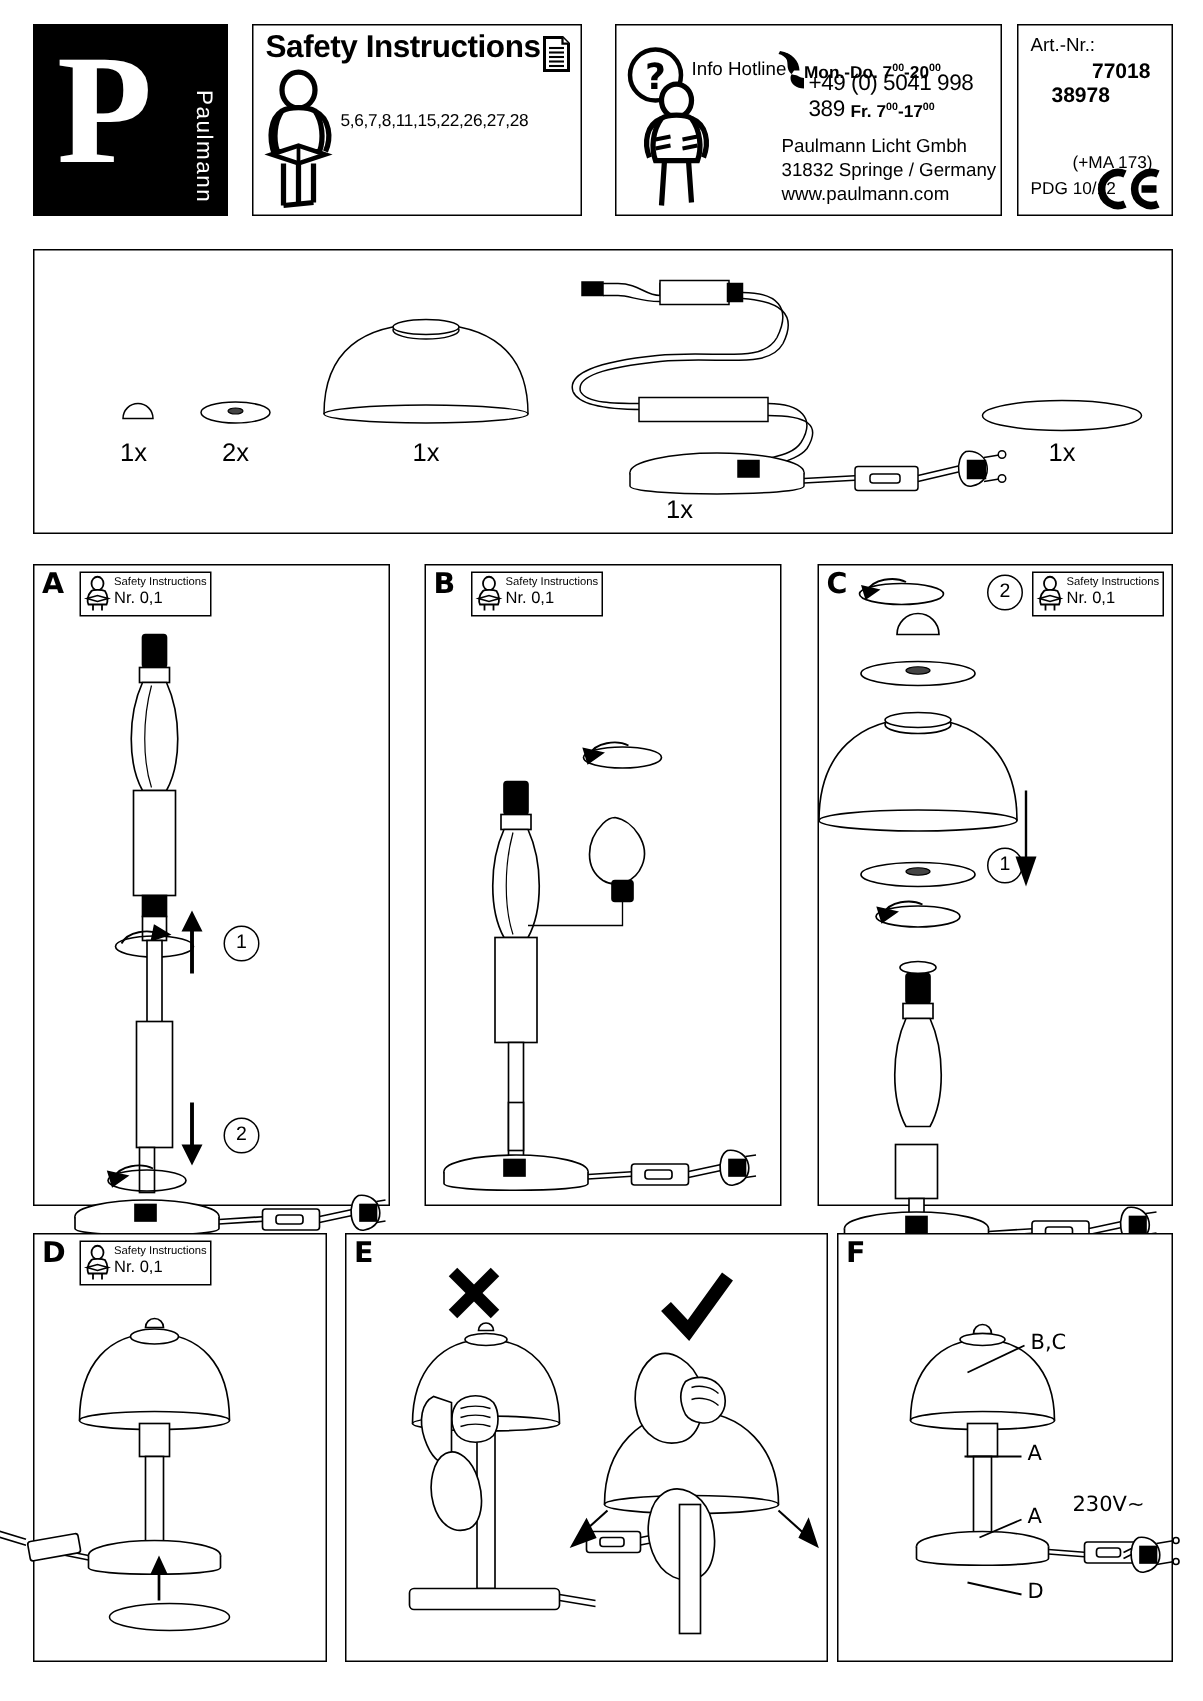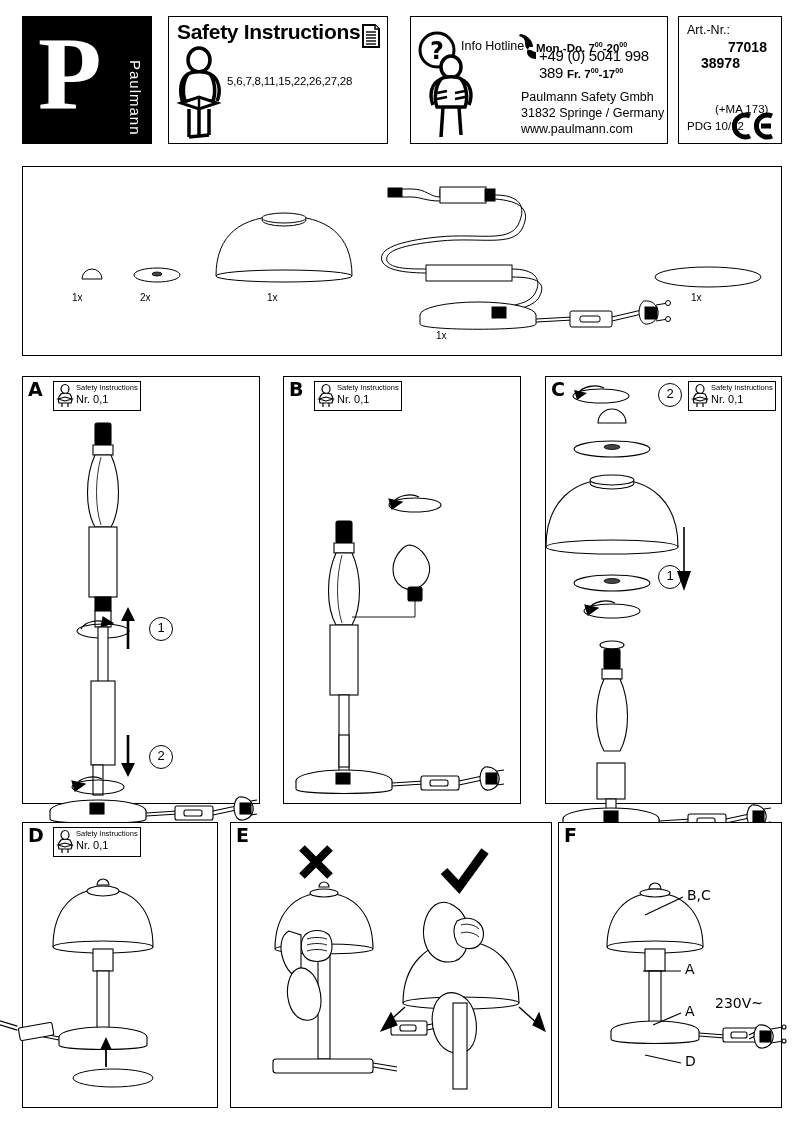--- a/index.html
+++ b/index.html
@@ -27,21 +27,21 @@
   sup{font-size:.62em;vertical-align:super;font-weight:bold;}
   .q-person{position:absolute;left:6px;top:14px;width:62px;height:108px;}
   .art-box{left:678px;top:16px;width:104px;height:128px;}
   .art-lbl{position:absolute;left:8px;top:6px;font-size:12.5px;}
   .art-n1{position:absolute;left:22px;top:22px;font-size:14px;font-weight:bold;margin-left:27px;}
   .art-n2{position:absolute;left:22px;top:38px;font-size:14px;font-weight:bold;}
   .art-ma{position:absolute;left:8px;top:86px;font-size:11.5px;margin-left:28px;}
   .art-pdg{position:absolute;left:8px;top:103px;font-size:11.5px;}
   .ce{position:absolute;right:6px;top:96px;width:42px;height:26px;}
   .parts{left:22px;top:166px;width:760px;height:190px;}
-  .qty{position:absolute;font-size:10px;width:34px;}
+  .qty{position:absolute;font-size:17px;text-align:center;width:34px;}
   .panel-letter{position:absolute;left:5px;top:1px;font-size:19px;font-weight:bold;
                 font-family:"DejaVu Sans",sans-serif;}
   .silabel{position:absolute;border:1px solid #000;background:#fff;width:86px;height:28px;}
   .silabel .t{position:absolute;left:22px;top:1px;font-size:7.5px;}
   .silabel .n{position:absolute;left:22px;top:11px;font-size:11px;}
   .silabel .ic{position:absolute;left:2px;top:2px;width:19px;height:24px;}
   .pA{left:22px;top:376px;width:238px;height:428px;}
   .pB{left:283px;top:376px;width:238px;height:428px;}
   .pC{left:545px;top:376px;width:237px;height:428px;}
   .pD{left:22px;top:822px;width:196px;height:286px;}
@@ -114,21 +114,21 @@
     <div class="hot-num">+49 (0) 5041 998 389</div>
     <div class="hot-h1">
       <span>Mon.-Do.</span>
       <span>7</span><sup>00</sup><span>-20</span><sup>00</sup>
     </div>
     <div class="hot-h2">
       <span>Fr.</span>
       <span>7</span><sup>00</sup><span>-17</span><sup>00</sup>
     </div>
     <div class="hot-addr">
-      <div>Paulmann Safety Gmbh</div>
+      <div>Paulmann Licht Gmbh</div>
       <div>31832 Springe / Germany</div>
       <div>www.paulmann.com</div>
     </div>
   </div>
 
   <div class="box art-box">
     <div class="art-lbl">Art.-Nr.:</div>
     <div class="art-n1">77018</div>
     <div class="art-n2">38978</div>
     <div class="art-ma">(+MA 173)</div>

